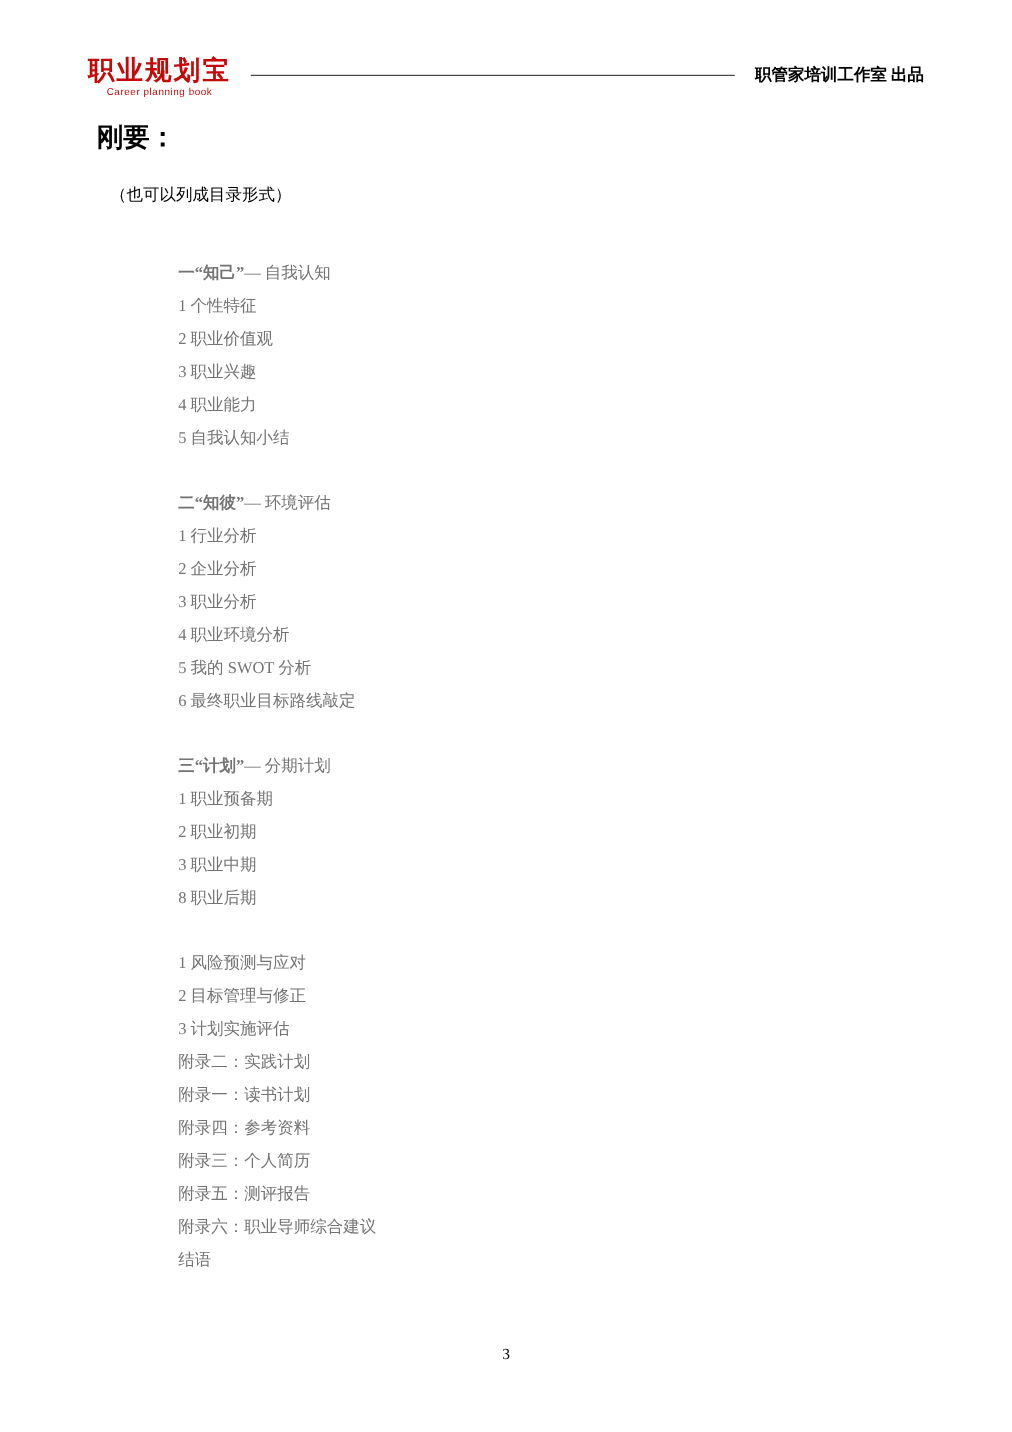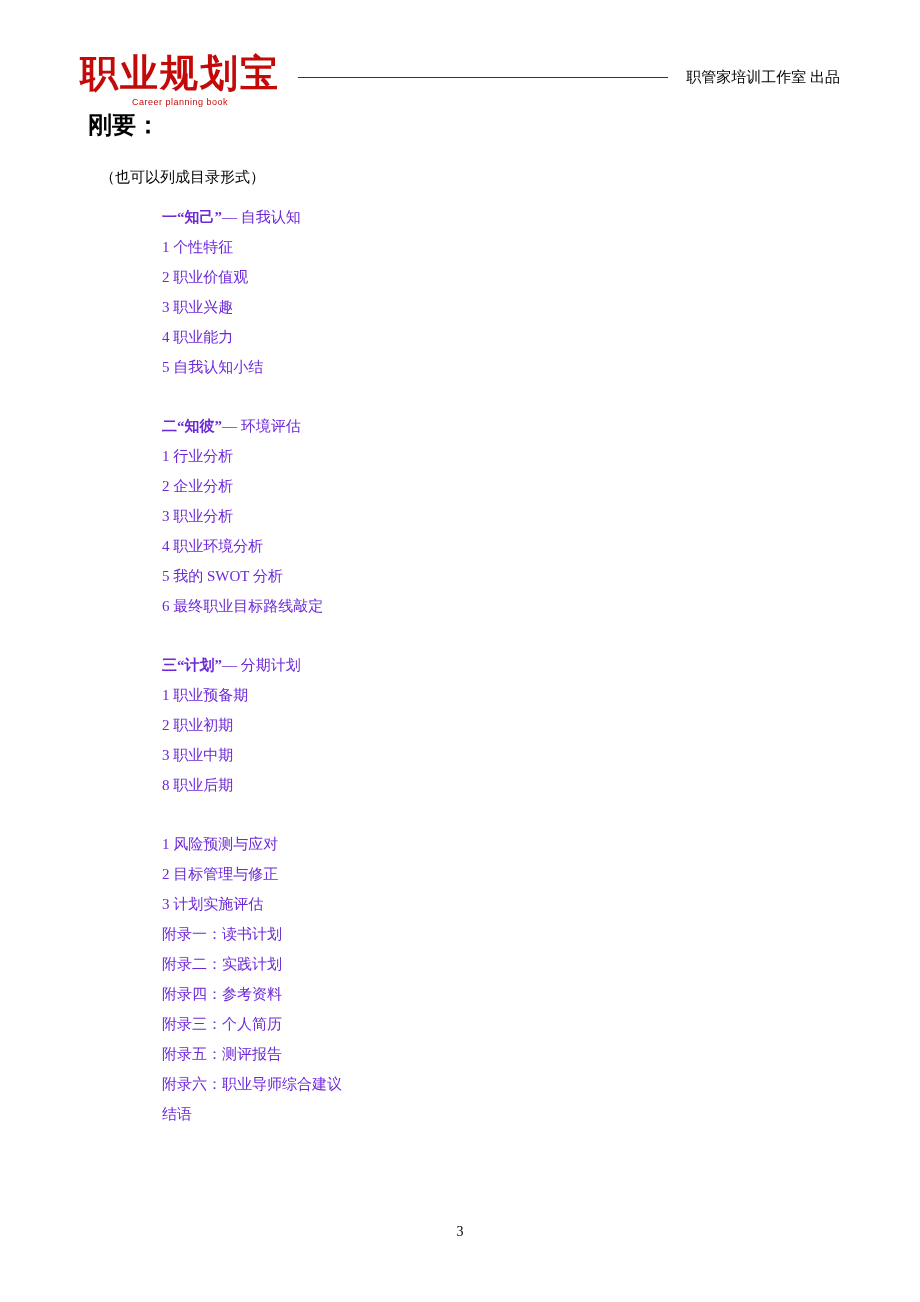--- a/index.html
+++ b/index.html
@@ -19,21 +19,21 @@
       align-items: center;
       justify-content: space-between;
     }
     .logo-block {
       display: flex;
       flex-direction: column;
       align-items: center;
     }
     .logo-main {
       font-family: "STKaiti", "KaiTi", cursive;
-      font-size: 38px;
+      font-size: 24px;
       font-weight: bold;
       color: #c40909;
       letter-spacing: 2px;
       text-shadow: 1px 1px 0 #fff, -1px -1px 0 #fff;
       white-space: nowrap;
     }
     .logo-sub {
       font-family: Arial, sans-serif;
       font-size: 9px;
       color: #c40909;
@@ -43,44 +43,45 @@
     .header-line {
       flex: 1;
       height: 1px;
       background: #333;
       margin: 0 18px;
     }
     .header-right {
       font-size: 15px;
       color: #000;
       white-space: nowrap;
+      font-weight: bold;
     }
     .page-title {
       position: absolute;
       top: 109px;
       left: 88px;
       font-family: "SimHei", "黑体", sans-serif;
       font-size: 24px;
       font-weight: bold;
       color: #000;
     }
     .subtitle {
       position: absolute;
       top: 168px;
       left: 100px;
       font-size: 15px;
       color: #000;
     }
     .toc {
       position: absolute;
-      top: 202px;
+      top: 234px;
       left: 162px;
       font-size: 15px;
       line-height: 2.0;
-      color: #6d28d9;
+      color: #737373;
     }
     .toc-section {
       margin-bottom: 29px;
     }
     .toc-section-title {
       font-weight: bold;
     }
     .toc-section-title .normal {
       font-weight: normal;
     }
@@ -144,22 +145,22 @@
     <span class="toc-item">1 职业预备期</span>
     <span class="toc-item">2 职业初期</span>
     <span class="toc-item">3 职业中期</span>
     <span class="toc-item">8 职业后期</span>
   </div>
 
   <div class="toc-section">
     <span class="toc-item">1 风险预测与应对</span>
     <span class="toc-item">2 目标管理与修正</span>
     <span class="toc-item">3 计划实施评估</span>
+    <span class="toc-item">附录二：实践计划</span>
     <span class="toc-item">附录一：读书计划</span>
-    <span class="toc-item">附录二：实践计划</span>
     <span class="toc-item">附录四：参考资料</span>
     <span class="toc-item">附录三：个人简历</span>
     <span class="toc-item">附录五：测评报告</span>
     <span class="toc-item">附录六：职业导师综合建议</span>
     <span class="toc-item">结语</span>
   </div>
 
 </div>
 
 <div class="page-number">3</div>

